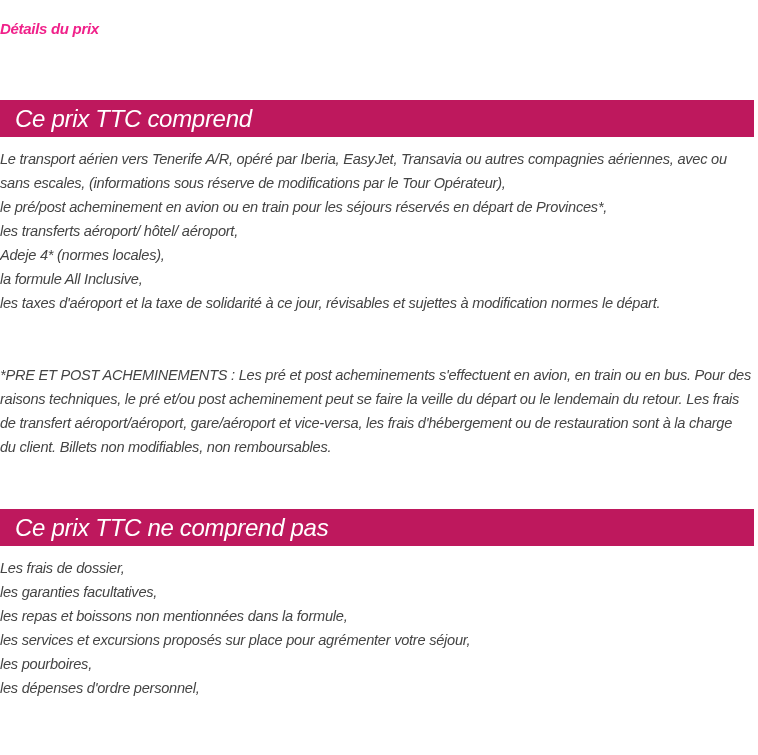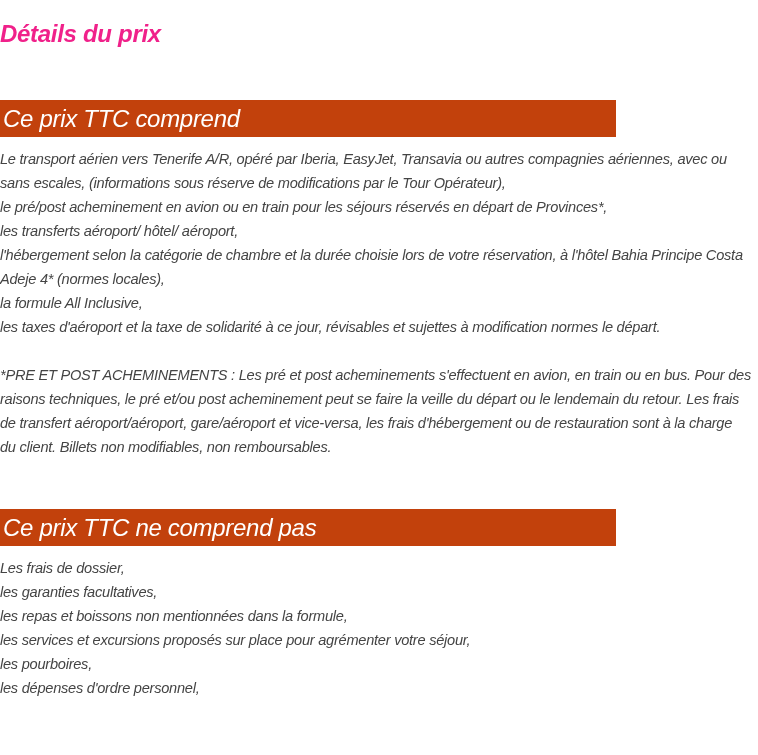--- a/index.html
+++ b/index.html
@@ -13,35 +13,35 @@
     overflow: hidden;
     font-family: "Liberation Sans", "DejaVu Sans", sans-serif;
     font-style: italic;
     color: #444444;
   }
   .page-title {
     position: absolute;
     left: 0;
     top: 20px;
     margin: 0;
-    font-size: 24px;
+    font-size: 15px;
     font-weight: bold;
     font-style: italic;
     color: #f0218a;
     letter-spacing: -0.3px;
   }
   .band {
     position: absolute;
     left: 0;
-    width: 616px;
+    width: 754px;
     height: 37px;
-    background: #c2410c;
+    background: #be185d;
     color: #ffffff;
     box-sizing: border-box;
-    padding-left: 3px;
+    padding-left: 15px;
     font-size: 24px;
     font-style: italic;
     line-height: 37px;
     letter-spacing: -0.3px;
   }
   .band-1 { top: 100px; }
   .band-2 { top: 509px; }
   .text-block {
     position: absolute;
     left: 0;
@@ -60,21 +60,20 @@
 
 <h1 class="page-title">Détails du prix</h1>
 
 <div class="band band-1">Ce prix TTC comprend</div>
 
 <div class="text-block block-1">
   <span class="line">Le transport aérien vers Tenerife A/R, opéré par Iberia, EasyJet, Transavia ou autres compagnies aériennes, avec ou</span>
   <span class="line">sans escales, (informations sous réserve de modifications par le Tour Opérateur),</span>
   <span class="line">le pré/post acheminement en avion ou en train pour les séjours réservés en départ de Provinces*,</span>
   <span class="line">les transferts aéroport/ hôtel/ aéroport,</span>
-  <span class="line">l'hébergement selon la catégorie de chambre et la durée choisie lors de votre réservation, à l'hôtel Bahia Principe Costa</span>
   <span class="line">Adeje 4* (normes locales),</span>
   <span class="line">la formule All Inclusive,</span>
   <span class="line">les taxes d'aéroport et la taxe de solidarité à ce jour, révisables et sujettes à modification normes le départ.</span>
 </div>
 
 <div class="text-block block-2">
   <span class="line">*PRE ET POST ACHEMINEMENTS : Les pré et post acheminements s'effectuent en avion, en train ou en bus. Pour des</span>
   <span class="line">raisons techniques, le pré et/ou post acheminement peut se faire la veille du départ ou le lendemain du retour. Les frais</span>
   <span class="line">de transfert aéroport/aéroport, gare/aéroport et vice-versa, les frais d'hébergement ou de restauration sont à la charge</span>
   <span class="line">du client. Billets non modifiables, non remboursables.</span>

